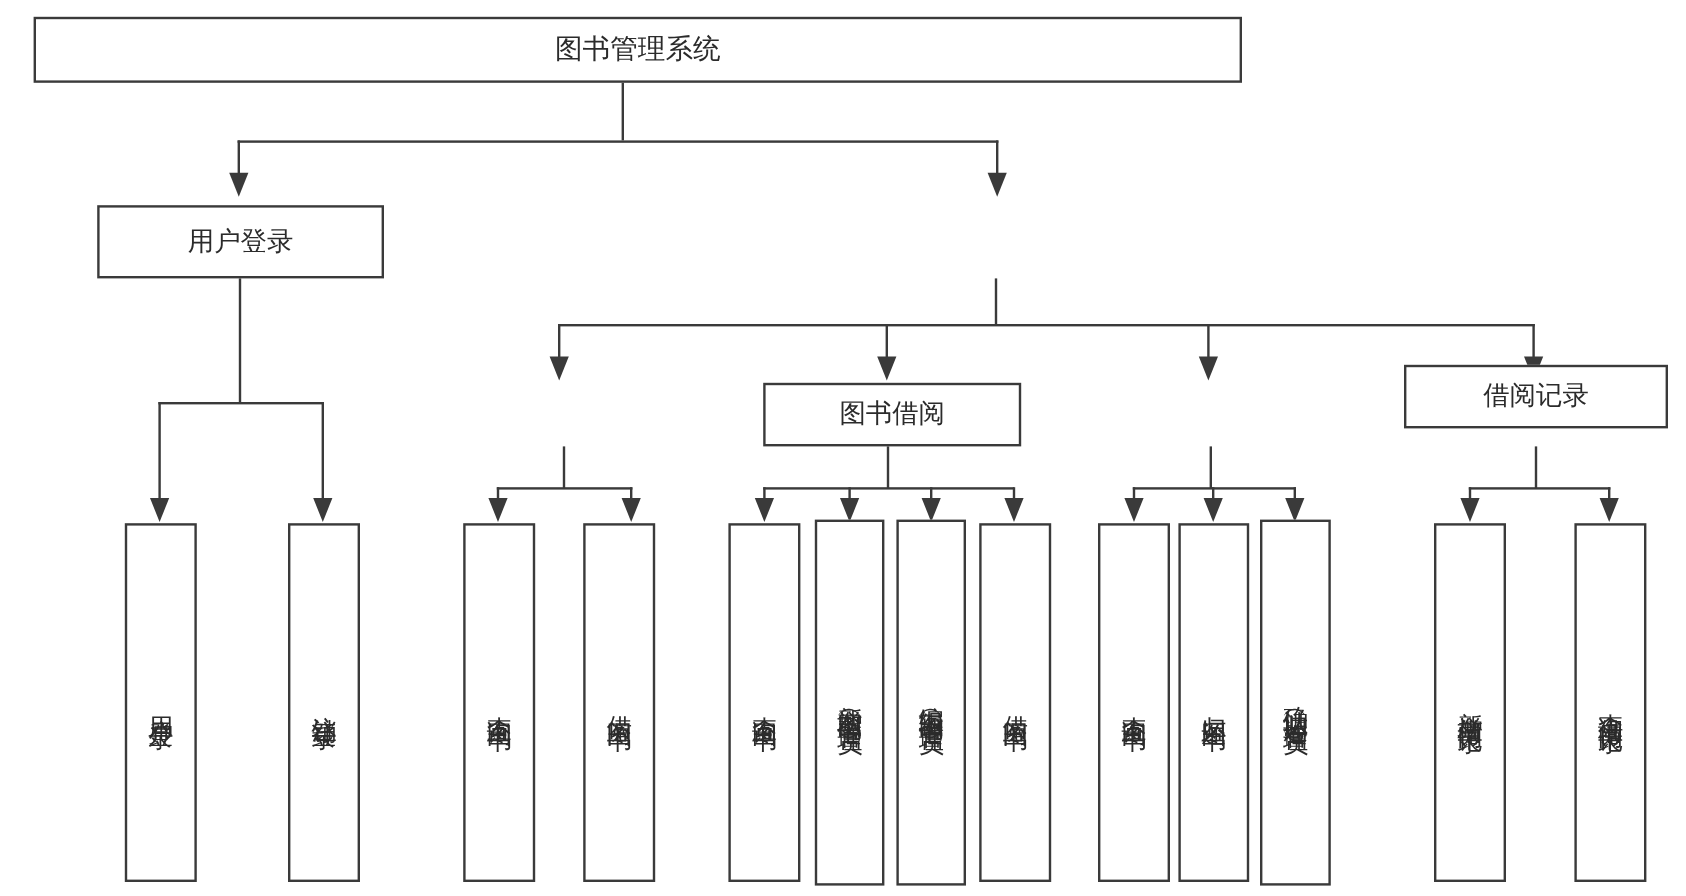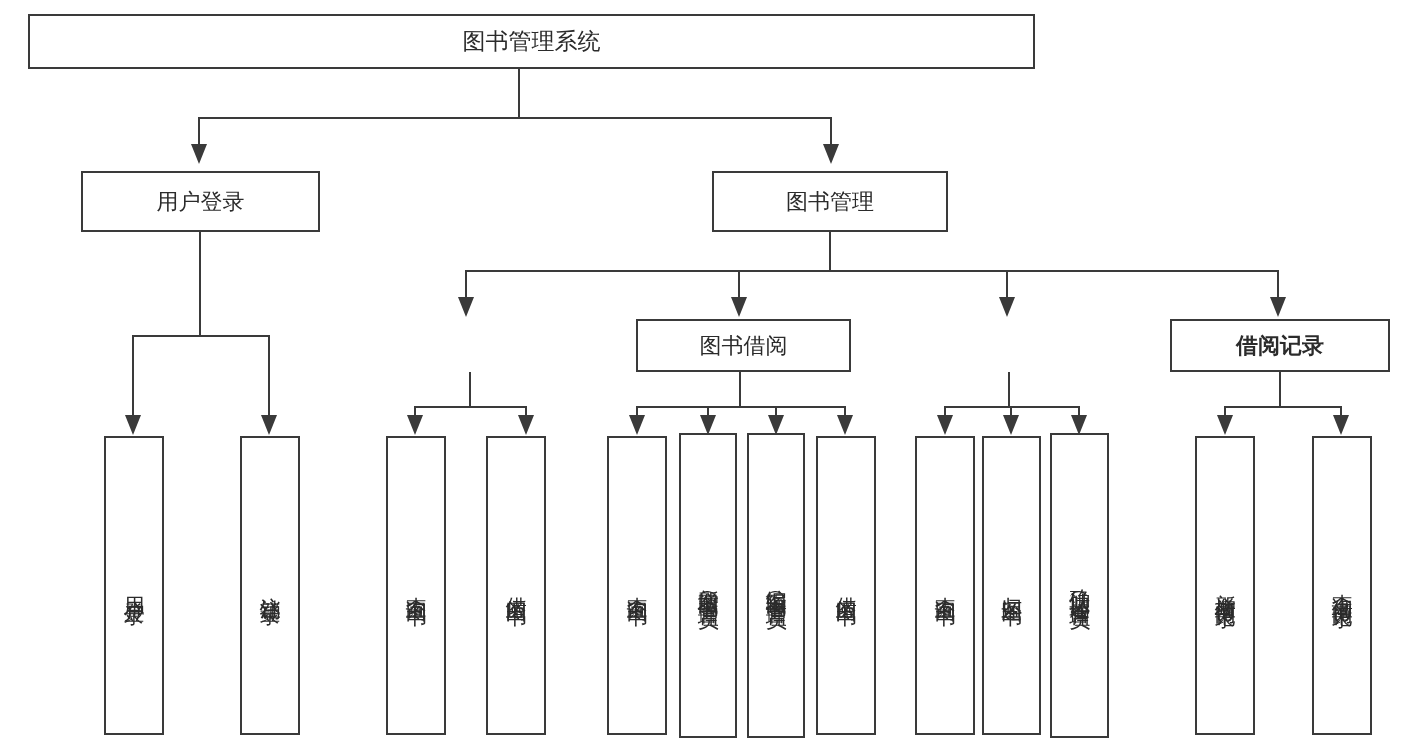--- a/index.html
+++ b/index.html
@@ -88,23 +88,20 @@
 
   <div class="ln h" style="left:198px;top:117px;width:634px;height:2px;"></div>
 
   <div class="ln v" style="left:198px;top:117px;width:2px;height:28px;"></div>
   <div class="arrow" style="left:191px;top:144px;"></div>
   <div class="ln v" style="left:830px;top:117px;width:2px;height:28px;"></div>
   <div class="arrow" style="left:823px;top:144px;"></div>
 
   <div class="node h" style="left:81px;top:171px;width:239px;height:61px;">
     <span class="txt">用户登录</span>
-  </div>
-  <div class="node h" style="left:712px;top:171px;width:236px;height:61px;">
-    <span class="txt">图书管理</span>
   </div>
 
   <div class="ln v" style="left:199px;top:232px;width:2px;height:104px;"></div>
   <div class="ln h" style="left:132px;top:335px;width:138px;height:2px;"></div>
   <div class="ln v" style="left:132px;top:335px;width:2px;height:82px;"></div>
   <div class="arrow" style="left:125px;top:415px;"></div>
   <div class="ln v" style="left:268px;top:335px;width:2px;height:82px;"></div>
   <div class="arrow" style="left:261px;top:415px;"></div>
 
   <div class="ln v" style="left:829px;top:232px;width:2px;height:39px;"></div>
@@ -114,21 +111,21 @@
   <div class="ln v" style="left:738px;top:270px;width:2px;height:28px;"></div>
   <div class="arrow" style="left:731px;top:297px;"></div>
   <div class="ln v" style="left:1006px;top:270px;width:2px;height:28px;"></div>
   <div class="arrow" style="left:999px;top:297px;"></div>
   <div class="ln v" style="left:1277px;top:270px;width:2px;height:28px;"></div>
   <div class="arrow" style="left:1270px;top:297px;"></div>
 
   <div class="node h" style="left:636px;top:319px;width:215px;height:53px;">
     <span class="txt">图书借阅</span>
   </div>
-  <div class="node h" style="left:1170px;top:319px;width:220px;height:53px;font-weight:bold;">
+  <div class="node h" style="left:1170px;top:304px;width:220px;height:53px;">
     <span class="txt">借阅记录</span>
   </div>
 
   <div class="ln v" style="left:469px;top:372px;width:2px;height:35px;"></div>
   <div class="ln h" style="left:414px;top:406px;width:113px;height:2px;"></div>
   <div class="ln v" style="left:414px;top:406px;width:2px;height:12px;"></div>
   <div class="arrow" style="left:407px;top:415px;"></div>
   <div class="ln v" style="left:525px;top:406px;width:2px;height:12px;"></div>
   <div class="arrow" style="left:518px;top:415px;"></div>
 

